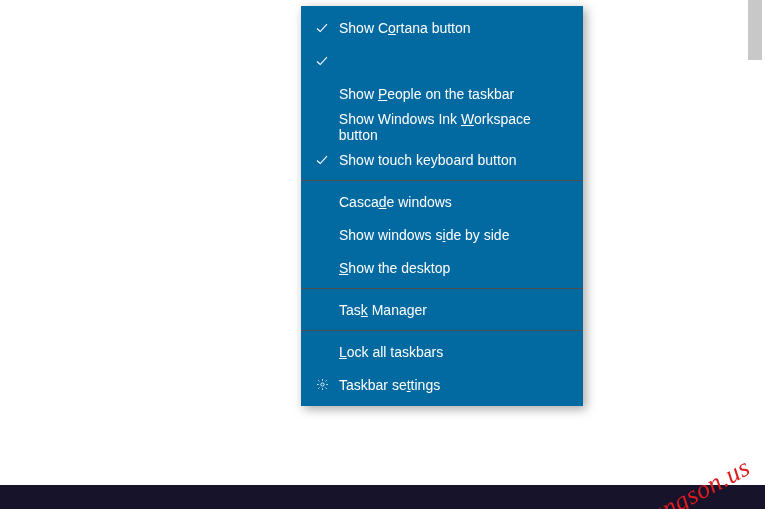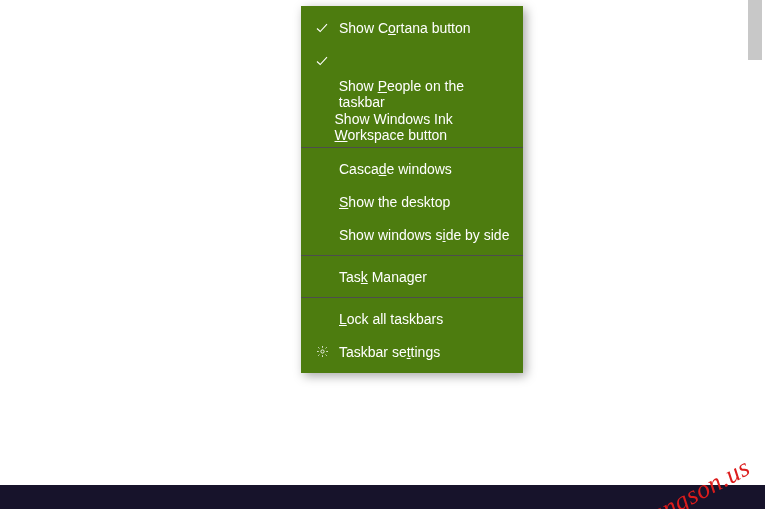--- a/index.html
+++ b/index.html
@@ -1,19 +1,19 @@
 <!DOCTYPE html>
 <html><head>
   <meta charset="utf-8">
   <style>
     * { margin:0; padding:0; box-sizing:border-box; }
     body { width:765px; height:509px; background:#fff; font-family:"Segoe UI",Arial,sans-serif; font-size:14px; overflow:hidden; position:relative; }
     .scroll-track { position:absolute; right:3px; top:0; width:14px; height:60px; background:#c8c8c8; border-radius:0; }
     .bottom-bar { position:absolute; left:0; right:0; bottom:0; height:24px; background:#17132b; }
-    .context-menu { position:absolute; left:301px; top:6px; width:222px; background:#4d7c0f; color:#fff; box-shadow:3px 3px 10px rgba(0,0,0,.35); padding:5px 0; }
+    .context-menu { position:absolute; left:301px; top:6px; width:282px; background:#0369a1; color:#fff; box-shadow:3px 3px 10px rgba(0,0,0,.35); padding:5px 0; }
     .mi { display:flex; align-items:center; height:33px; padding:0 12px 0 12px; cursor:default; }
     .ic { width:18px; display:flex; justify-content:center; align-items:center; margin-right:8px; }
     .ic svg { display:block; }
     .lbl u { text-decoration:underline; }
     .sep { height:1px; background:#4d4d4d; margin:4px 0; }
     .watermark { position:absolute; right:10px; bottom:30px; color:#dc1c1c; font-size:26px; font-style:italic; font-family:Georgia,serif; transform:rotate(-28deg); transform-origin:right bottom; letter-spacing:.5px; pointer-events:none; }
   </style>
 </head>
 <body>
 
@@ -42,38 +42,46 @@
   <div class="mi">
     <span class="ic"></span>
     <span class="lbl">Show <u>P</u>eople on the taskbar</span>
   </div>
 
   <div class="mi">
     <span class="ic"></span>
     <span class="lbl">Show Windows Ink <u>W</u>orkspace button</span>
   </div>
 
+  <div class="mi">
+    <span class="ic">
+      <svg width="12" height="12" viewBox="0 0 12 12">
+          <path d="M1 6.5 L4.2 9.5 L11 2.2" stroke="#fff" stroke-width="1.1" fill="none"></path>
+        </svg>
+    </span>
+    <span class="lbl">Show touch keyboard button</span>
+  </div>
 
 
   <div class="sep"></div>
 
   <div class="mi">
     <span class="ic"></span>
     <span class="lbl">Casca<u>d</u>e windows</span>
   </div>
 
 
   <div class="mi">
     <span class="ic"></span>
-    <span class="lbl"><u>S</u>how the desktop</span>
+    <span class="lbl">Show windows s<u>i</u>de by side</span>
   </div>
 
   <div class="mi">
     <span class="ic"></span>
-    <span class="lbl">Show windows s<u>i</u>de by side</span>
+    <span class="lbl"><u>S</u>how the desktop</span>
   </div>
 
   <div class="sep"></div>
 
   <div class="mi">
     <span class="ic"></span>
     <span class="lbl">Tas<u>k</u> Manager</span>
   </div>
 
   <div class="sep"></div>

